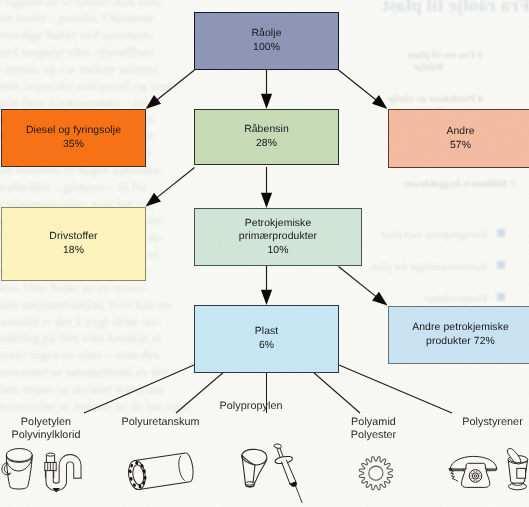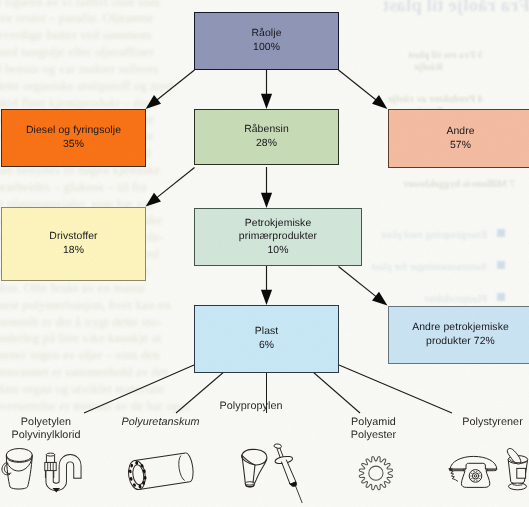--- a/index.html
+++ b/index.html
@@ -161,21 +161,21 @@
         <span>Plast</span>
         <span>6%</span>
       </div>
       <div class="box" style="left: 388px; top: 306px; width: 145px; height: 58px; background: rgb(203, 228, 243); border-color: rgb(104, 118, 122);">
         <span>Andre petrokjemiske</span>
         <span>produkter 72%</span>
       </div>
     </div>
   <div id="products">
       <div class="plabel" style="left: 46px; top: 416px;"><span>Polyetylen</span><br><span>Polyvinylklorid</span></div>
-      <div class="plabel" style="left: 160.5px; top: 416px; font-style: italic;"><span>Polyuretanskum</span></div>
+      <div class="plabel" style="left: 160.5px; top: 416px;"><span>Polyuretanskum</span></div>
       <div class="plabel" style="left: 251px; top: 400px;"><span>Polypropylen</span></div>
       <div class="plabel" style="left: 373.5px; top: 416px;"><span>Polyamid</span><br><span>Polyester</span></div>
       <div class="plabel" style="left: 485px; top: 416px; padding-left: 15px;"><span>Polystyrener</span></div>
     </div>
 
 <div class="picon" style="left:485px;top:445px;">
   <svg width="88" height="52" viewBox="441 445 88 52">
     <g fill="none" stroke="#2a2524" stroke-width="1.0">
       <path d="M450.2 469.2 C450.6 461.4 461.4 456.4 473.6 456.4 C486.2 456.4 496.6 461.4 496.8 469.2 Z" fill="#f9faf5"></path>
       <path d="M450.2 469.2 L496.8 469.2 C496.8 470.2 495.8 470.7 493.4 470.7 L453.6 470.7 C451.2 470.7 450.2 470.2 450.2 469.2 Z" fill="#f9faf5"></path>

